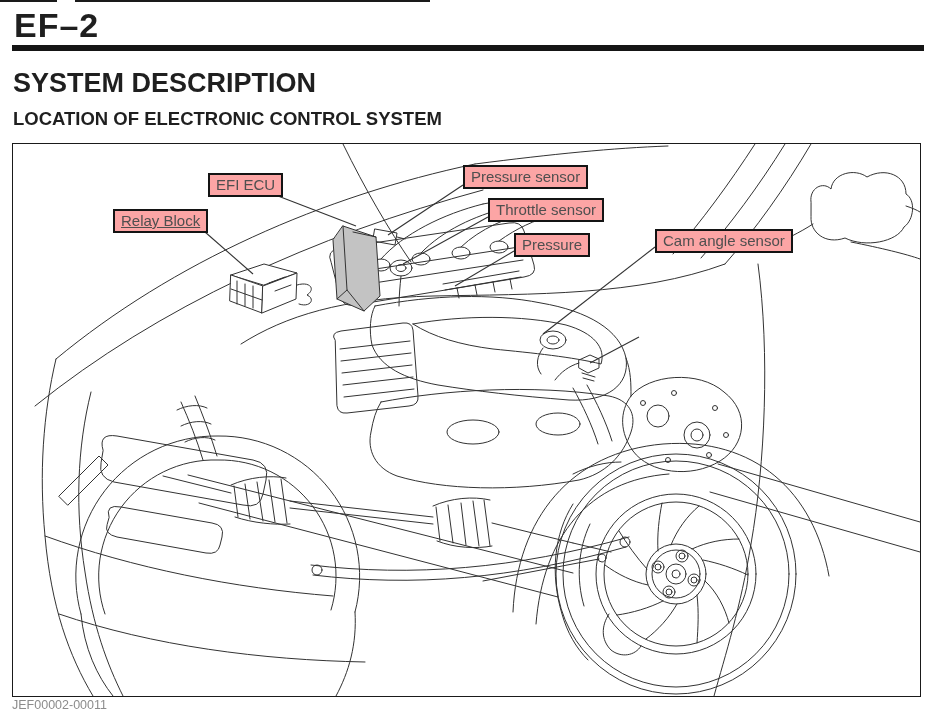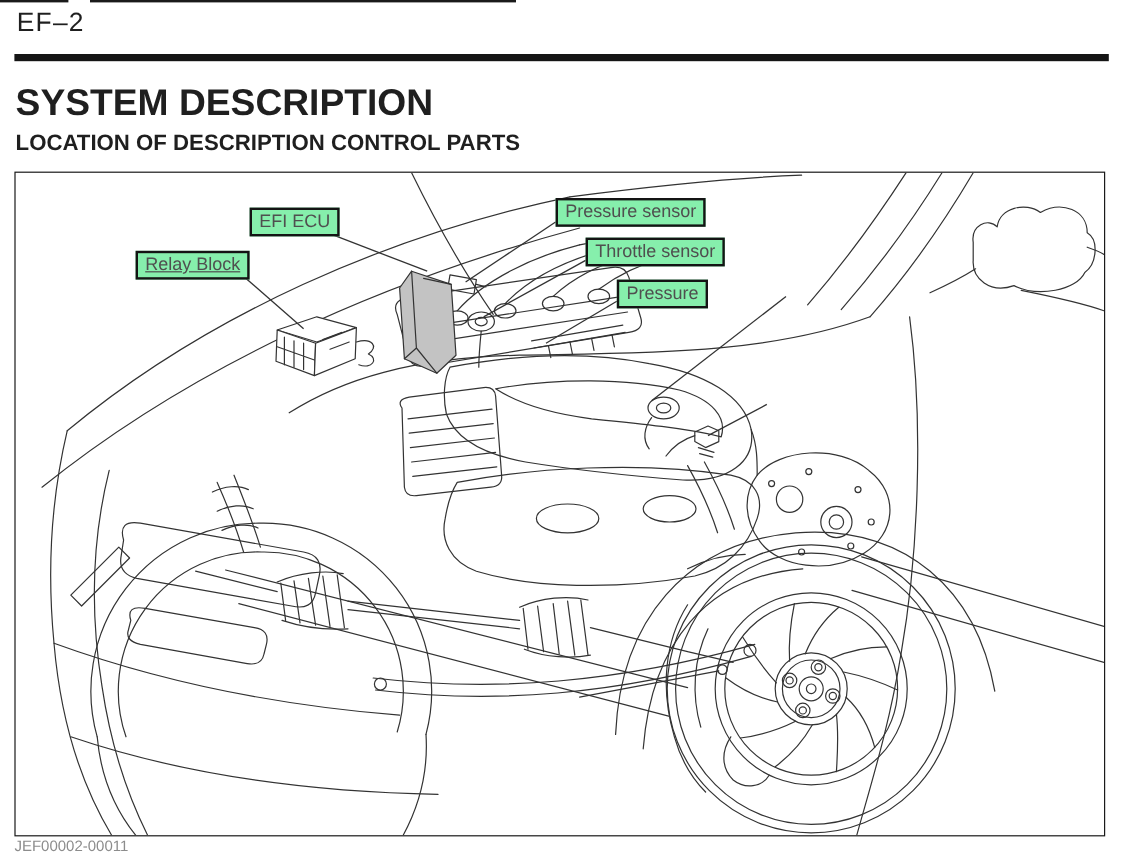--- a/index.html
+++ b/index.html
@@ -1,44 +1,44 @@
 <!DOCTYPE html>
 <html style="--label-text: #4f4f4f; --label-border: #141414; --caption: #8c8c8c;"><head>
 <meta charset="utf-8">
 <style>
   html,body{margin:0;padding:0;background:#ffffff;}
   body{width:948px;height:713px;position:relative;overflow:hidden;
        font-family:"Liberation Sans",sans-serif;color:#1f1f1f;}
   .top-artifact{position:absolute;top:0;height:2px;background:#1a1a1a;}
   .a1{left:0;width:57px;} .a2{left:75px;width:355px;}
-  .page-code{position:absolute;left:14px;top:6px;font-size:22px;font-weight:normal;
+  .page-code{position:absolute;left:14px;top:6px;font-size:34px;font-weight:bold;
              letter-spacing:1px;margin:0;}
   .header-rule{position:absolute;left:12px;top:45px;width:912px;height:6px;background:#151515;}
-  .section-title{position:absolute;left:13px;top:68px;font-size:31px;font-weight:bold;margin:0;}
+  .section-title{position:absolute;left:13px;top:68px;font-size:27px;font-weight:bold;margin:0;}
   .subsection-title{position:absolute;left:13px;top:108px;font-size:18.5px;font-weight:bold;margin:0;}
   .figure{position:absolute;left:12px;top:143px;width:907px;height:552px;
           border:1.5px solid #1a1a1a;box-sizing:content-box;background:#fff;}
   .art,.leaders{position:absolute;left:0;top:0;width:907px;height:552px;}
   .art path,.art line,.art circle,.art ellipse{vector-effect:non-scaling-stroke;}
-  .callout{position:absolute;background:#86efac;border:2.5px solid var(--label-border,#141414);
+  .callout{position:absolute;background:#fca5a5;border:2.5px solid var(--label-border,#141414);
            color:var(--label-text,#4f4f4f);font-size:15px;line-height:17px;
            padding:1px 6px 2px 6px;white-space:nowrap;}
   .figure-code{position:absolute;left:12px;top:698px;width:907px;text-align:left;
                font-size:12.5px;color:var(--caption,#8c8c8c);}
 </style>
 </head>
 <body>
 
 <div class="top-artifact a1"></div>
 <div class="top-artifact a2"></div>
 
 <h1 class="page-code">EF–2</h1>
 <div class="header-rule"></div>
 <h2 class="section-title">SYSTEM DESCRIPTION</h2>
-<h3 class="subsection-title">LOCATION OF DESCRIPTION CONTROL PARTS</h3>
+<h3 class="subsection-title">LOCATION OF ELECTRONIC CONTROL SYSTEM</h3>
 
 <div class="figure">
   <svg class="art" viewBox="0 0 907 552" fill="none" stroke="#333333" stroke-width="1" stroke-linecap="round" stroke-linejoin="round">
 
     <g>
       <path d="M 43,215 C 160,118 310,52 462,20"></path>
       <path d="M 22,262 C 145,163 300,92 470,46"></path>
       <path d="M 462,20 C 540,10 600,4 655,2"></path>
       <path d="M 330,0 C 352,45 376,86 398,118"></path>
       <path d="M 742,0 C 716,40 688,78 660,110"></path>
@@ -183,15 +183,16 @@
       <line x1="501" y1="107" x2="442" y2="142" stroke="#333333" stroke-width="1.1"></line>
       <line x1="642" y1="103" x2="530" y2="190" stroke="#333333" stroke-width="1.1"></line>
       <line x1="626" y1="193" x2="577" y2="219" stroke="#333333" stroke-width="1.1"></line>
     </svg>
 
 <div class="callout" style="left: 100px; top: 65px; text-decoration: underline;">Relay Block</div>
     <div class="callout" style="left: 195px; top: 29px;">EFI ECU</div>
     <div class="callout" style="left: 475px; top: 54px;">Throttle sensor</div>
     <div class="callout" style="left: 450px; top: 21px;">Pressure sensor</div>
     <div class="callout" style="left: 501px; top: 89px;">Pressure</div>
+    <div class="callout" style="left: 642px; top: 85px;">Cam angle sensor</div>
   </div>
 
 <div class="figure-code">JEF00002-00011</div>
 
 </body></html>

